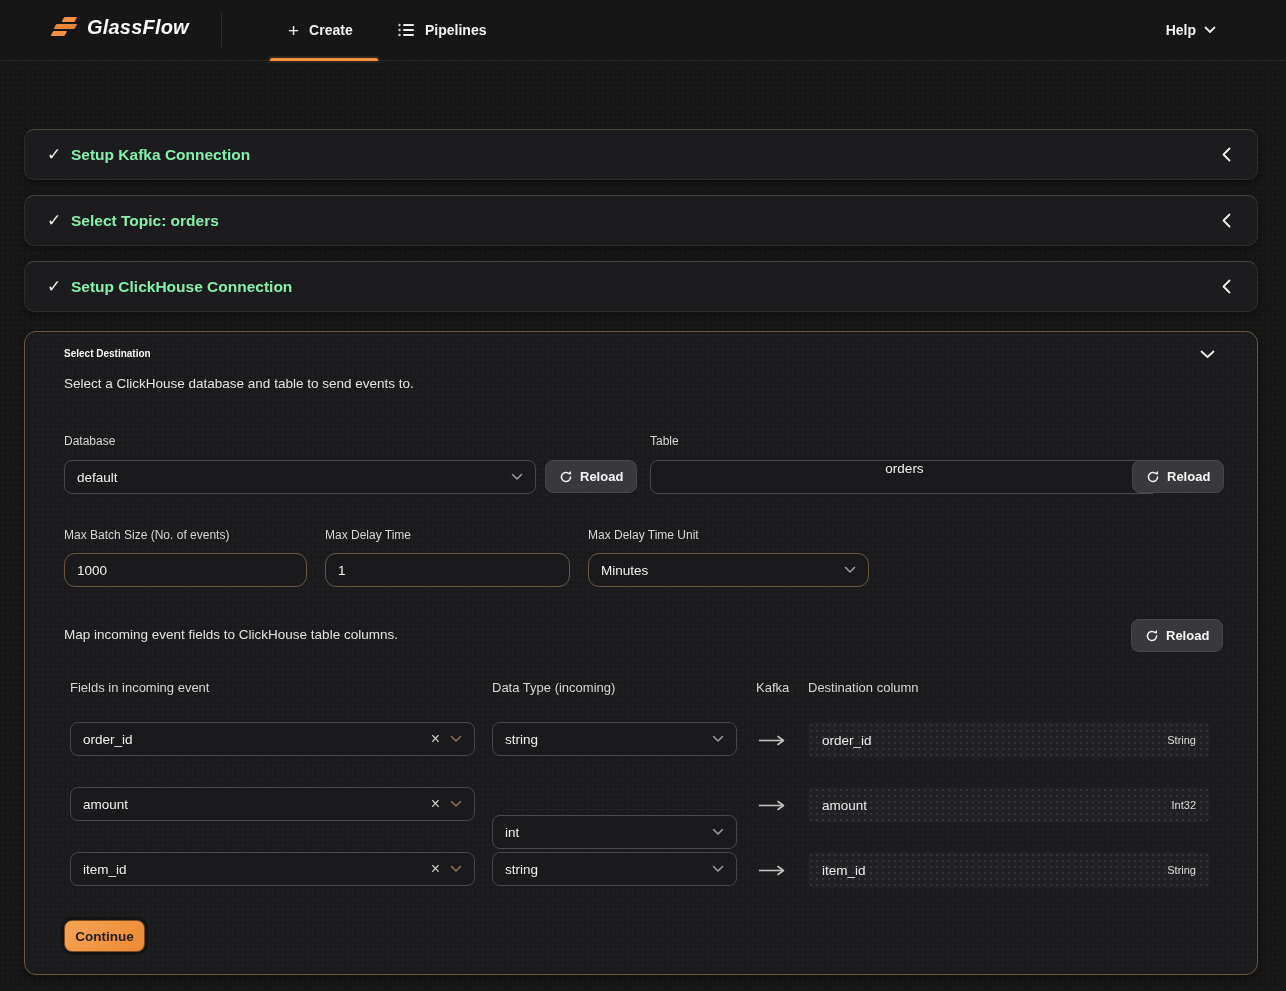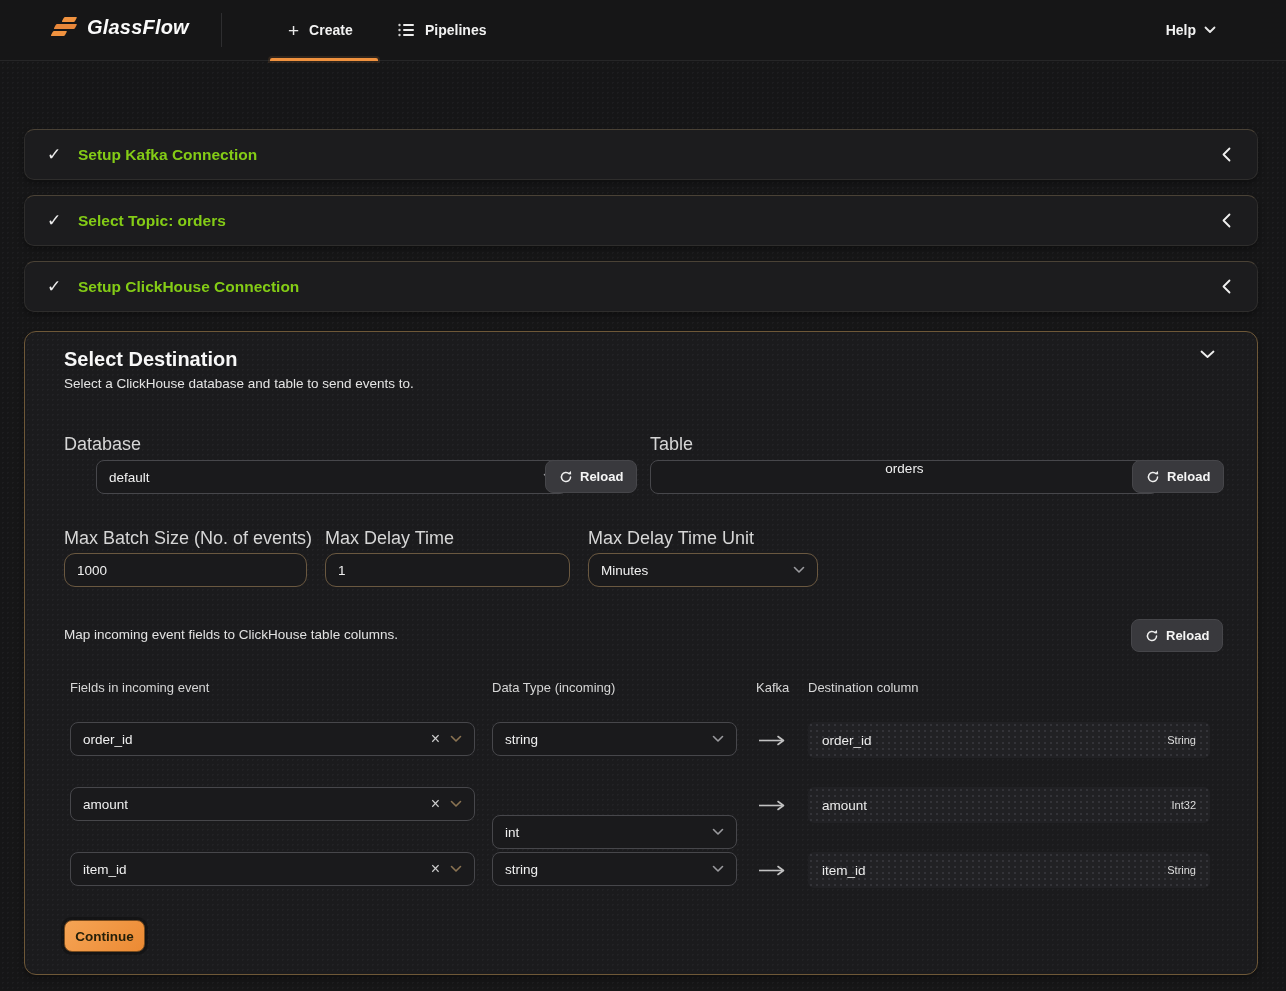--- a/index.html
+++ b/index.html
@@ -40,32 +40,32 @@
   
   .card {
     position:absolute; left:24px; width:1234px;
     background:#1c1c1e; border:1px solid #2e2d2c; border-top-color:#4a4236;
     border-radius:10px; box-shadow:0 3px 6px rgba(0,0,0,.35);
   }
   .card.collapsed { height:51px; display:flex; align-items:center; }
   .card1 { top:129px; } .card2 { top:195px; } .card3 { top:261px; }
   .card-head-row { display:flex; align-items:center; width:100%; padding:0 26px 0 22px; }
   .check-icon { width:22px; font-size:17px; color:#ececec; flex:0 0 auto; }
-  .card-title { font-size:15.5px; font-weight:bold; color:#84cc16; margin-left:9px; }
+  .card-title { font-size:15.5px; font-weight:bold; color:#86efac; margin-left:2px; }
   .card-chevron { margin-left:auto; display:flex; }
 
   .card-expanded { top:331px; height:644px; border:1px solid #6e5838; border-radius:12px;
                    background:#1b1b1d;
                    background-image:radial-gradient(circle, #222225 1px, transparent 1px);
                    background-size:5px 5px; }
-  .dest-title { position:absolute; left:64px; top:348px; font-size:20px; font-weight:bold; color:#f7f7f7; }
+  .dest-title { position:absolute; left:64px; top:348px; font-size:10px; font-weight:bold; color:#f7f7f7; }
   .dest-subtitle { position:absolute; left:64px; top:376px; font-size:13.5px; color:#e4e4e4; }
   .dest-chevron { position:absolute; left:1200px; top:350px; }
 
-  .field-label { position:absolute; font-size:18px; color:#d6d6d6;text-align:center; }
+  .field-label { position:absolute; font-size:12px; color:#d6d6d6;text-align:center; }
   .select, .text-input {
     position:absolute; height:34px; background:#1a1a1c; border:1px solid #47474b;
     border-radius:8px; display:flex; align-items:center; padding:0 12px;
     font-size:13.5px; color:#f0f0f0;
   }
   .warm { border-color:#6a5840;border-radius:11px; }
   .select .sel-chevron { margin-left:auto; display:flex; }
 
   .reload-btn {
     position:absolute; height:33px; background:#39393d; border:1px solid #46464a; border-radius:8px;
@@ -185,21 +185,21 @@
 
   <div class="dest-title">Select Destination</div>
   <div class="dest-subtitle">Select a ClickHouse database and table to send events to.</div>
   <span class="dest-chevron">
     <svg class="ic" width="15" height="9" viewBox="0 0 15 9">
         <polyline points="1.5,1.5 7.5,7 13.5,1.5" fill="none" stroke="#f0f0f0" stroke-width="1.8" stroke-linecap="round" stroke-linejoin="round"></polyline>
       </svg>
   </span>
 
   <div class="field-label" style="left:64px; top:434px;">Database</div>
-  <div class="select" style="left:64px; top:460px; width:472px;margin-left:32px;">
+  <div class="select" style="left:64px; top:460px; width:472px;">
     <span>default</span>
     <span class="sel-chevron">
       <svg class="ic" width="12" height="8" viewBox="0 0 12 8">
           <polyline points="1.5,1.5 6,6 10.5,1.5" fill="none" stroke="#9a9a9e" stroke-width="1.6" stroke-linecap="round" stroke-linejoin="round"></polyline>
         </svg>
     </span>
   </div>
   <div class="reload-btn" style="left:545px; top:460px;">
     <svg class="ic" width="14" height="14" viewBox="0 0 16 16">
       <path d="M13.2 8a5.2 5.2 0 1 1-1.5-3.66" fill="none" stroke="#f0f0f0" stroke-width="1.7" stroke-linecap="round"></path>
@@ -229,21 +229,21 @@
   <div class="text-input warm" style="left:64px; top:553px; width:243px;">
     <span>1000</span>
   </div>
 
   <div class="field-label" style="left:325px; top:528px;">Max Delay Time</div>
   <div class="text-input warm" style="left:325px; top:553px; width:245px;">
     <span>1</span>
   </div>
 
   <div class="field-label" style="left:588px; top:528px;">Max Delay Time Unit</div>
-  <div class="select warm" style="left:588px; top:553px; width:230px;">
+  <div class="select warm" style="left:588px; top:553px; width:281px;">
     <span>Minutes</span>
     <span class="sel-chevron">
       <svg class="ic" width="12" height="8" viewBox="0 0 12 8">
           <polyline points="1.5,1.5 6,6 10.5,1.5" fill="none" stroke="#9a9a9e" stroke-width="1.6" stroke-linecap="round" stroke-linejoin="round"></polyline>
         </svg>
     </span>
   </div>
 
   <div class="map-hint">Map incoming event fields to ClickHouse table columns.</div>
   <div class="reload-btn" style="left:1131px; top:619px;">

